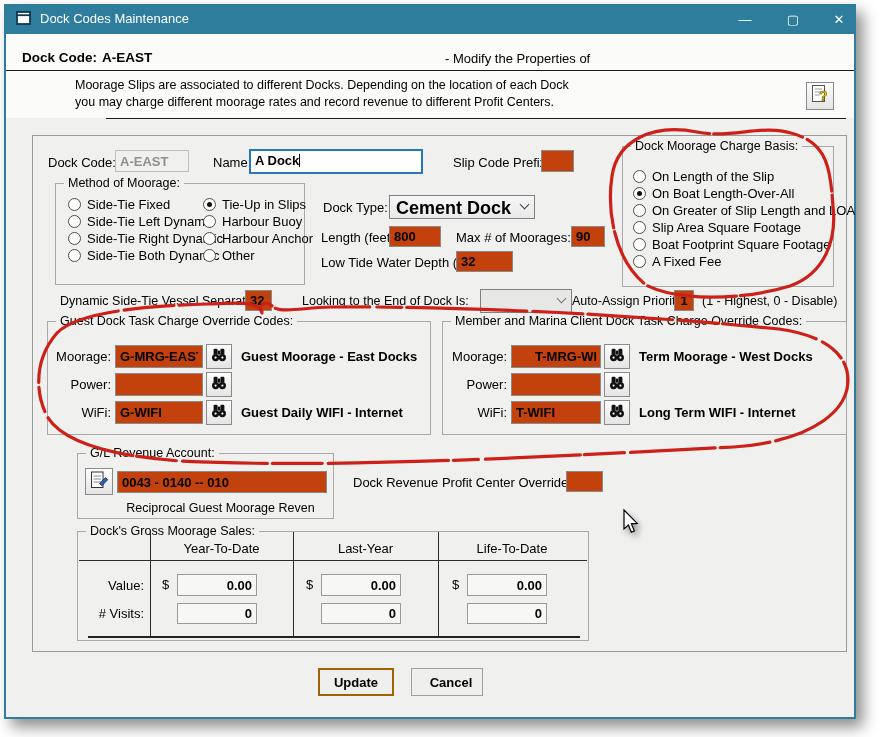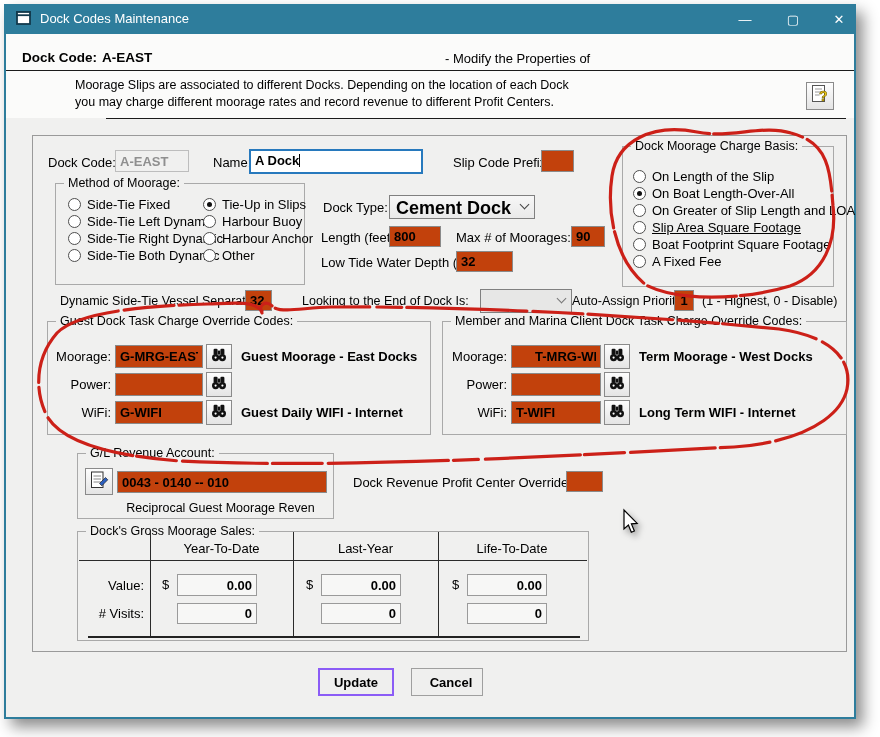--- a/index.html
+++ b/index.html
@@ -46,21 +46,21 @@
   .combo .chev { position:absolute; right:6px; top:5px; width:7px; height:7px;
                  border-right:1.6px solid #444; border-bottom:1.6px solid #444; transform:rotate(45deg); }
   .combo.dis { background:#e7e7e6; color:#888; }
   .combo.dis .chev { border-color:#777; }
 
   .btn16 { position:absolute; background:linear-gradient(#fdfdfd,#e4e4e4); border:1px solid #8a8a8a;
            display:flex; align-items:center; justify-content:center; }
 
   .cmdbtn { position:absolute; font-size:13px; font-weight:bold; background:#efefee;
             display:flex; align-items:center; justify-content:center; font-family:"Liberation Sans",sans-serif; }
-  .cmdbtn.primary { border:2px solid #8b5cf6; }
+  .cmdbtn.primary { border:2px solid #a16207; }
   .cmdbtn.normal  { border:1px solid #9f9f9f;padding-left:8px; }
 
   .vline { position:absolute; width:0; border-left:1px solid #2a2a2a; }
 
   .anno { position:absolute; left:0; top:0; pointer-events:none; z-index:60; }
   .cursor { position:absolute; left:618px; top:508px; z-index:70; pointer-events:none; }
 </style>
 </head>
 <body>
 
@@ -164,21 +164,21 @@
           <span>On Length of the Slip</span>
         </label>
       <label class="rrow" style="left:10px; top:39px;justify-content:center;">
           <span class="rb sel"></span>
           <span>On Boat Length-Over-All</span>
         </label>
       <label class="rrow" style="left:10px; top:56px;">
           <span class="rb"></span>
           <span>On Greater of Slip Length and LOA</span>
         </label>
-      <label class="rrow" style="left:10px; top:73px;text-decoration:underline;">
+      <label class="rrow" style="left:10px; top:73px;">
           <span class="rb"></span>
           <span>Slip Area Square Footage</span>
         </label>
       <label class="rrow" style="left:10px; top:90px;">
           <span class="rb"></span>
           <span>Boat Footprint Square Footage</span>
         </label>
       <label class="rrow" style="left:10px; top:107px;">
           <span class="rb"></span>
           <span>A Fixed Fee</span>

